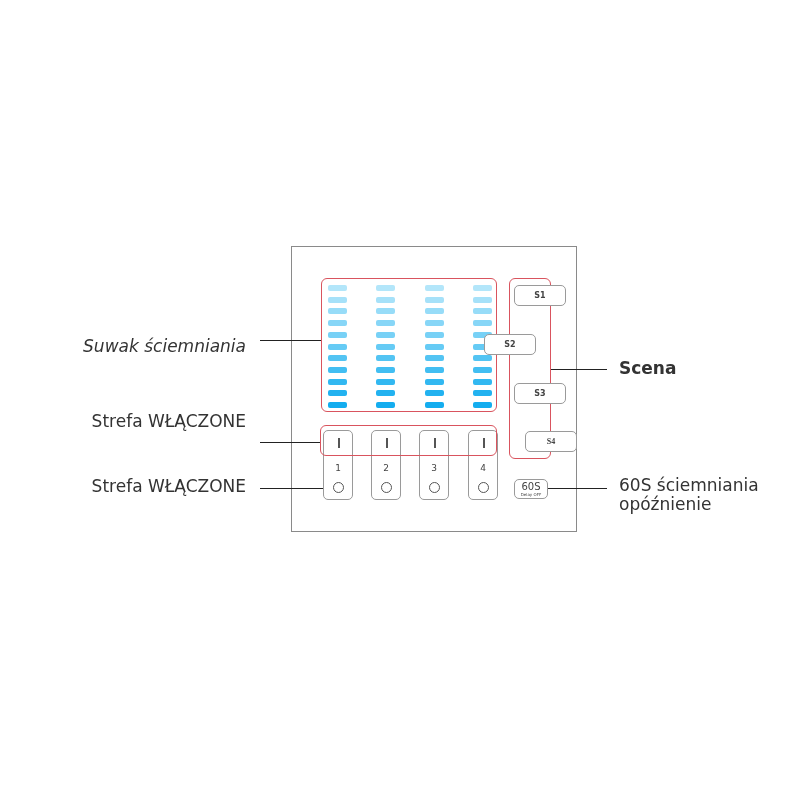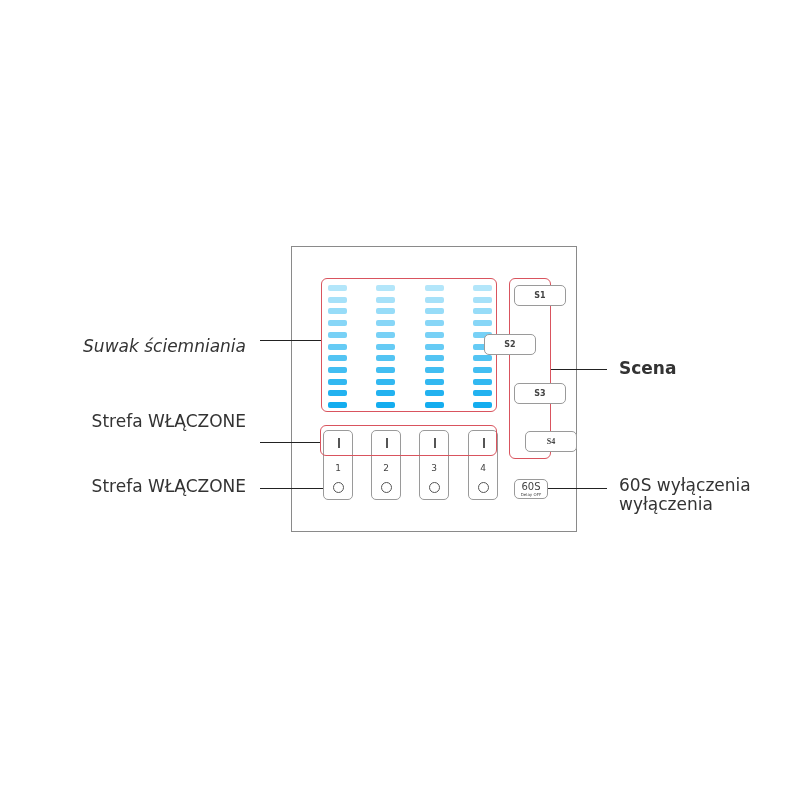--- a/index.html
+++ b/index.html
@@ -112,14 +112,14 @@
 <div class="abs line" style="left:260px;top:340px;width:61px;"></div>
 <div class="abs line" style="left:260px;top:442px;width:60px;"></div>
 <div class="abs line" style="left:260px;top:488px;width:63px;"></div>
 <div class="abs line" style="left:551px;top:369px;width:56px;"></div>
 <div class="abs line" style="left:548px;top:488px;width:59px;"></div>
 
 <div class="abs label" style="right:554px;top:336px;font-style:italic;">Suwak ściemniania</div>
 <div class="abs label" style="right:554px;top:411px;">Strefa WŁĄCZONE</div>
 <div class="abs label" style="right:554px;top:476px;">Strefa WŁĄCZONE</div>
 <div class="abs label" style="left:619px;top:358px;font-weight:bold;">Scena</div>
-<div class="abs label" style="left:619px;top:475px;">60S wyłączenia</div>
-<div class="abs label" style="left:619px;top:494px;">wyłączenia</div>
+<div class="abs label" style="left:619px;top:475px;">60S ściemniania</div>
+<div class="abs label" style="left:619px;top:494px;">opóźnienie</div>
 
 </body></html>

